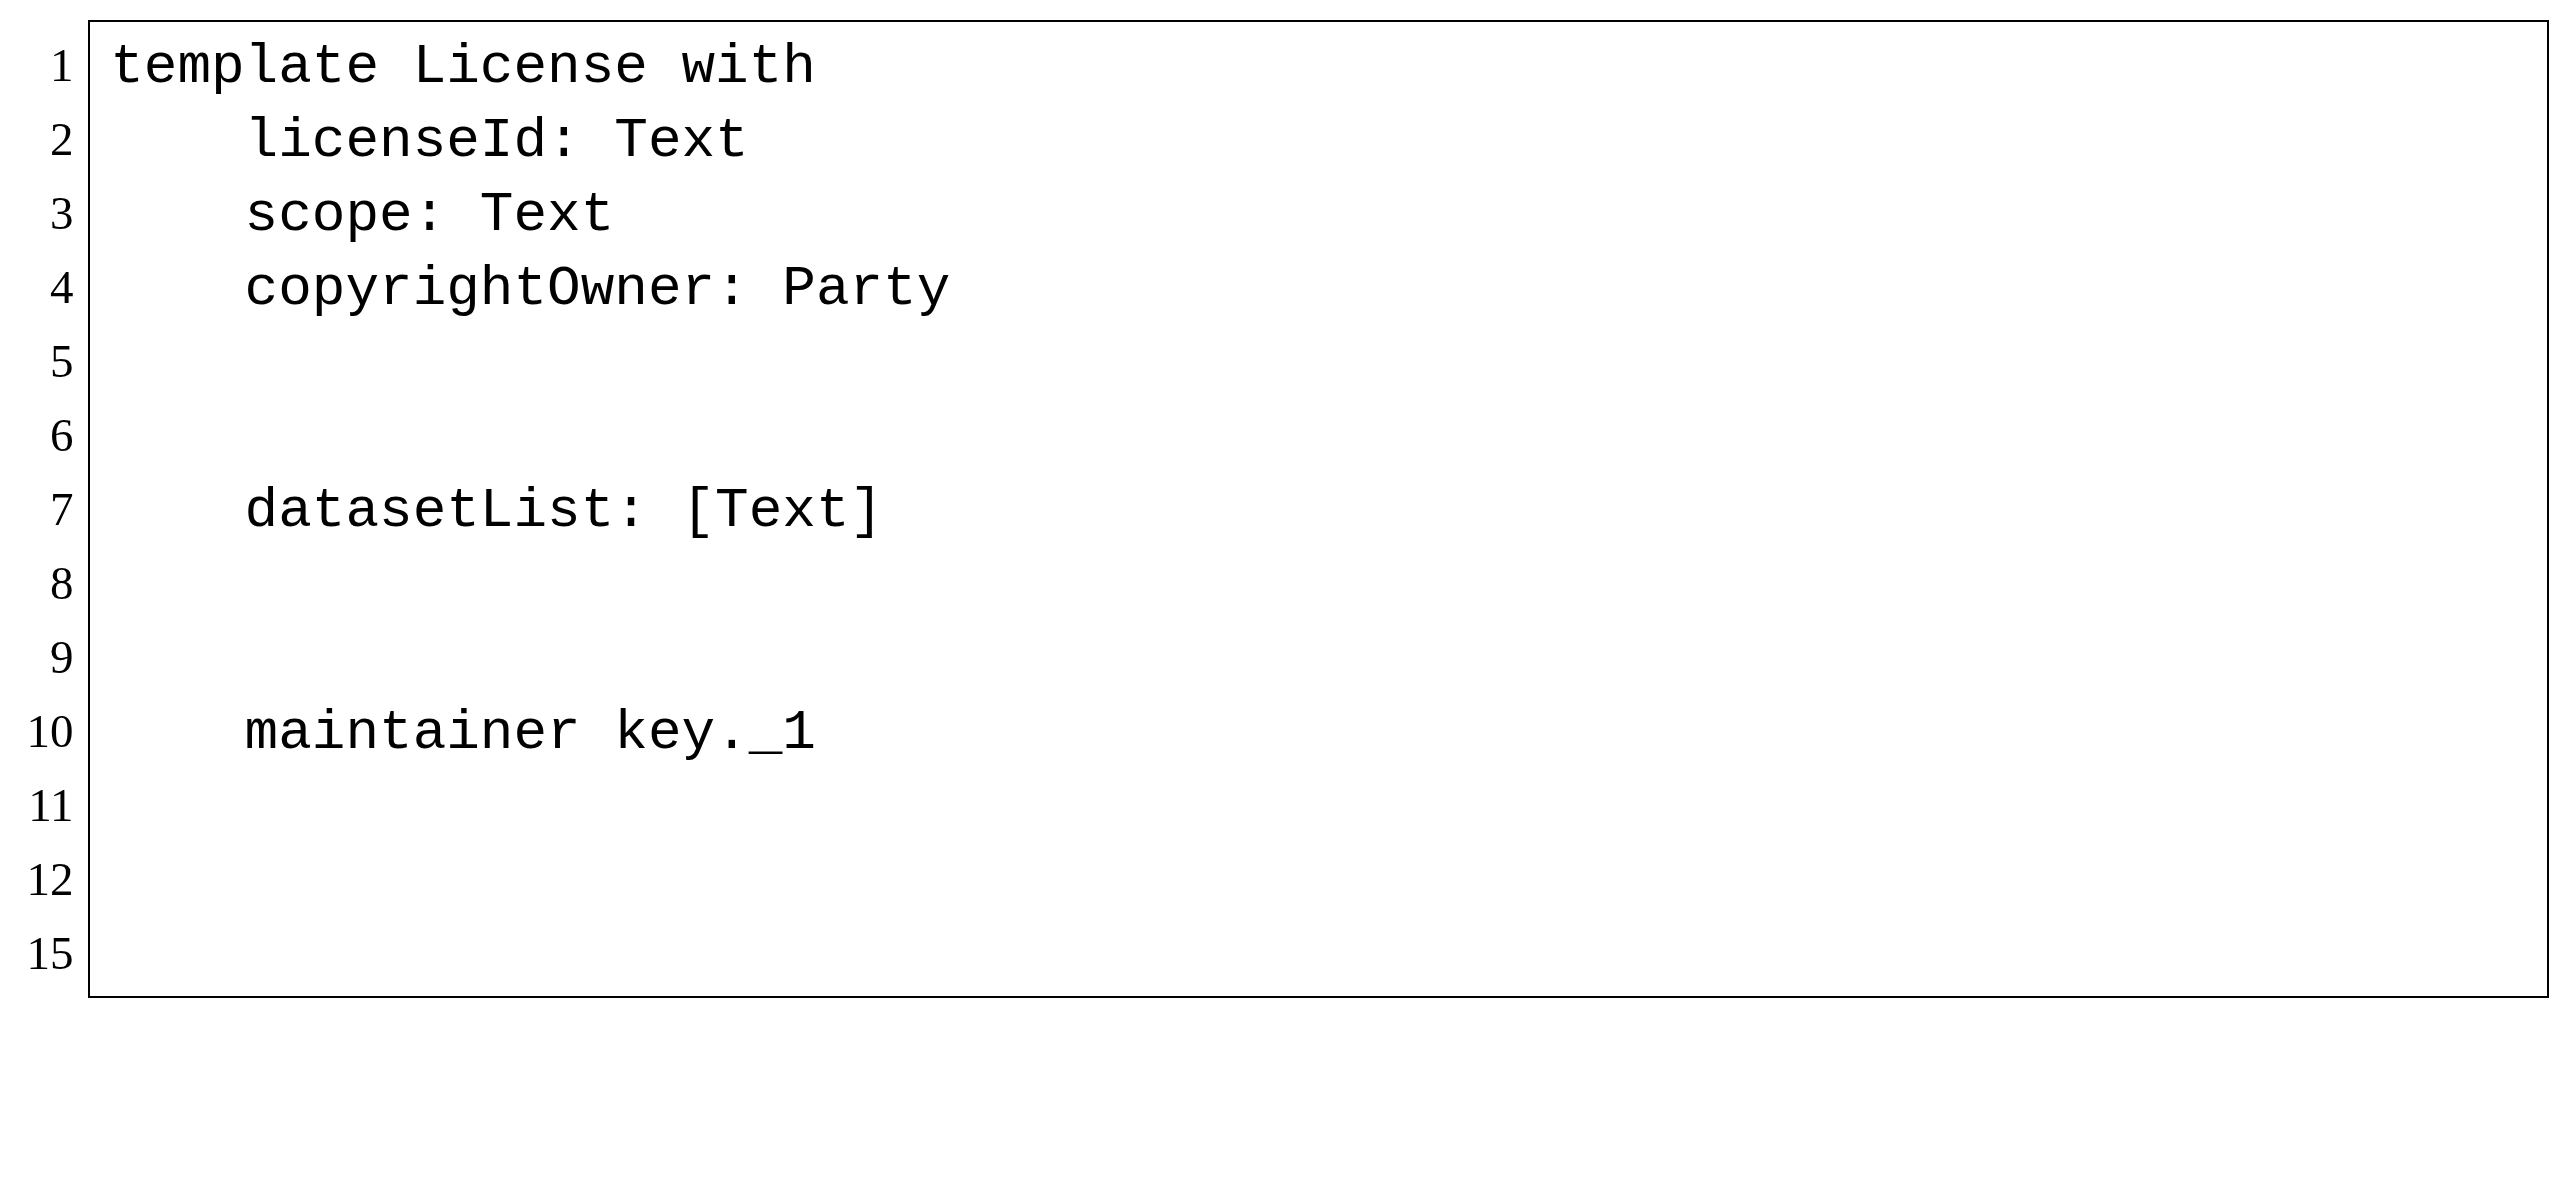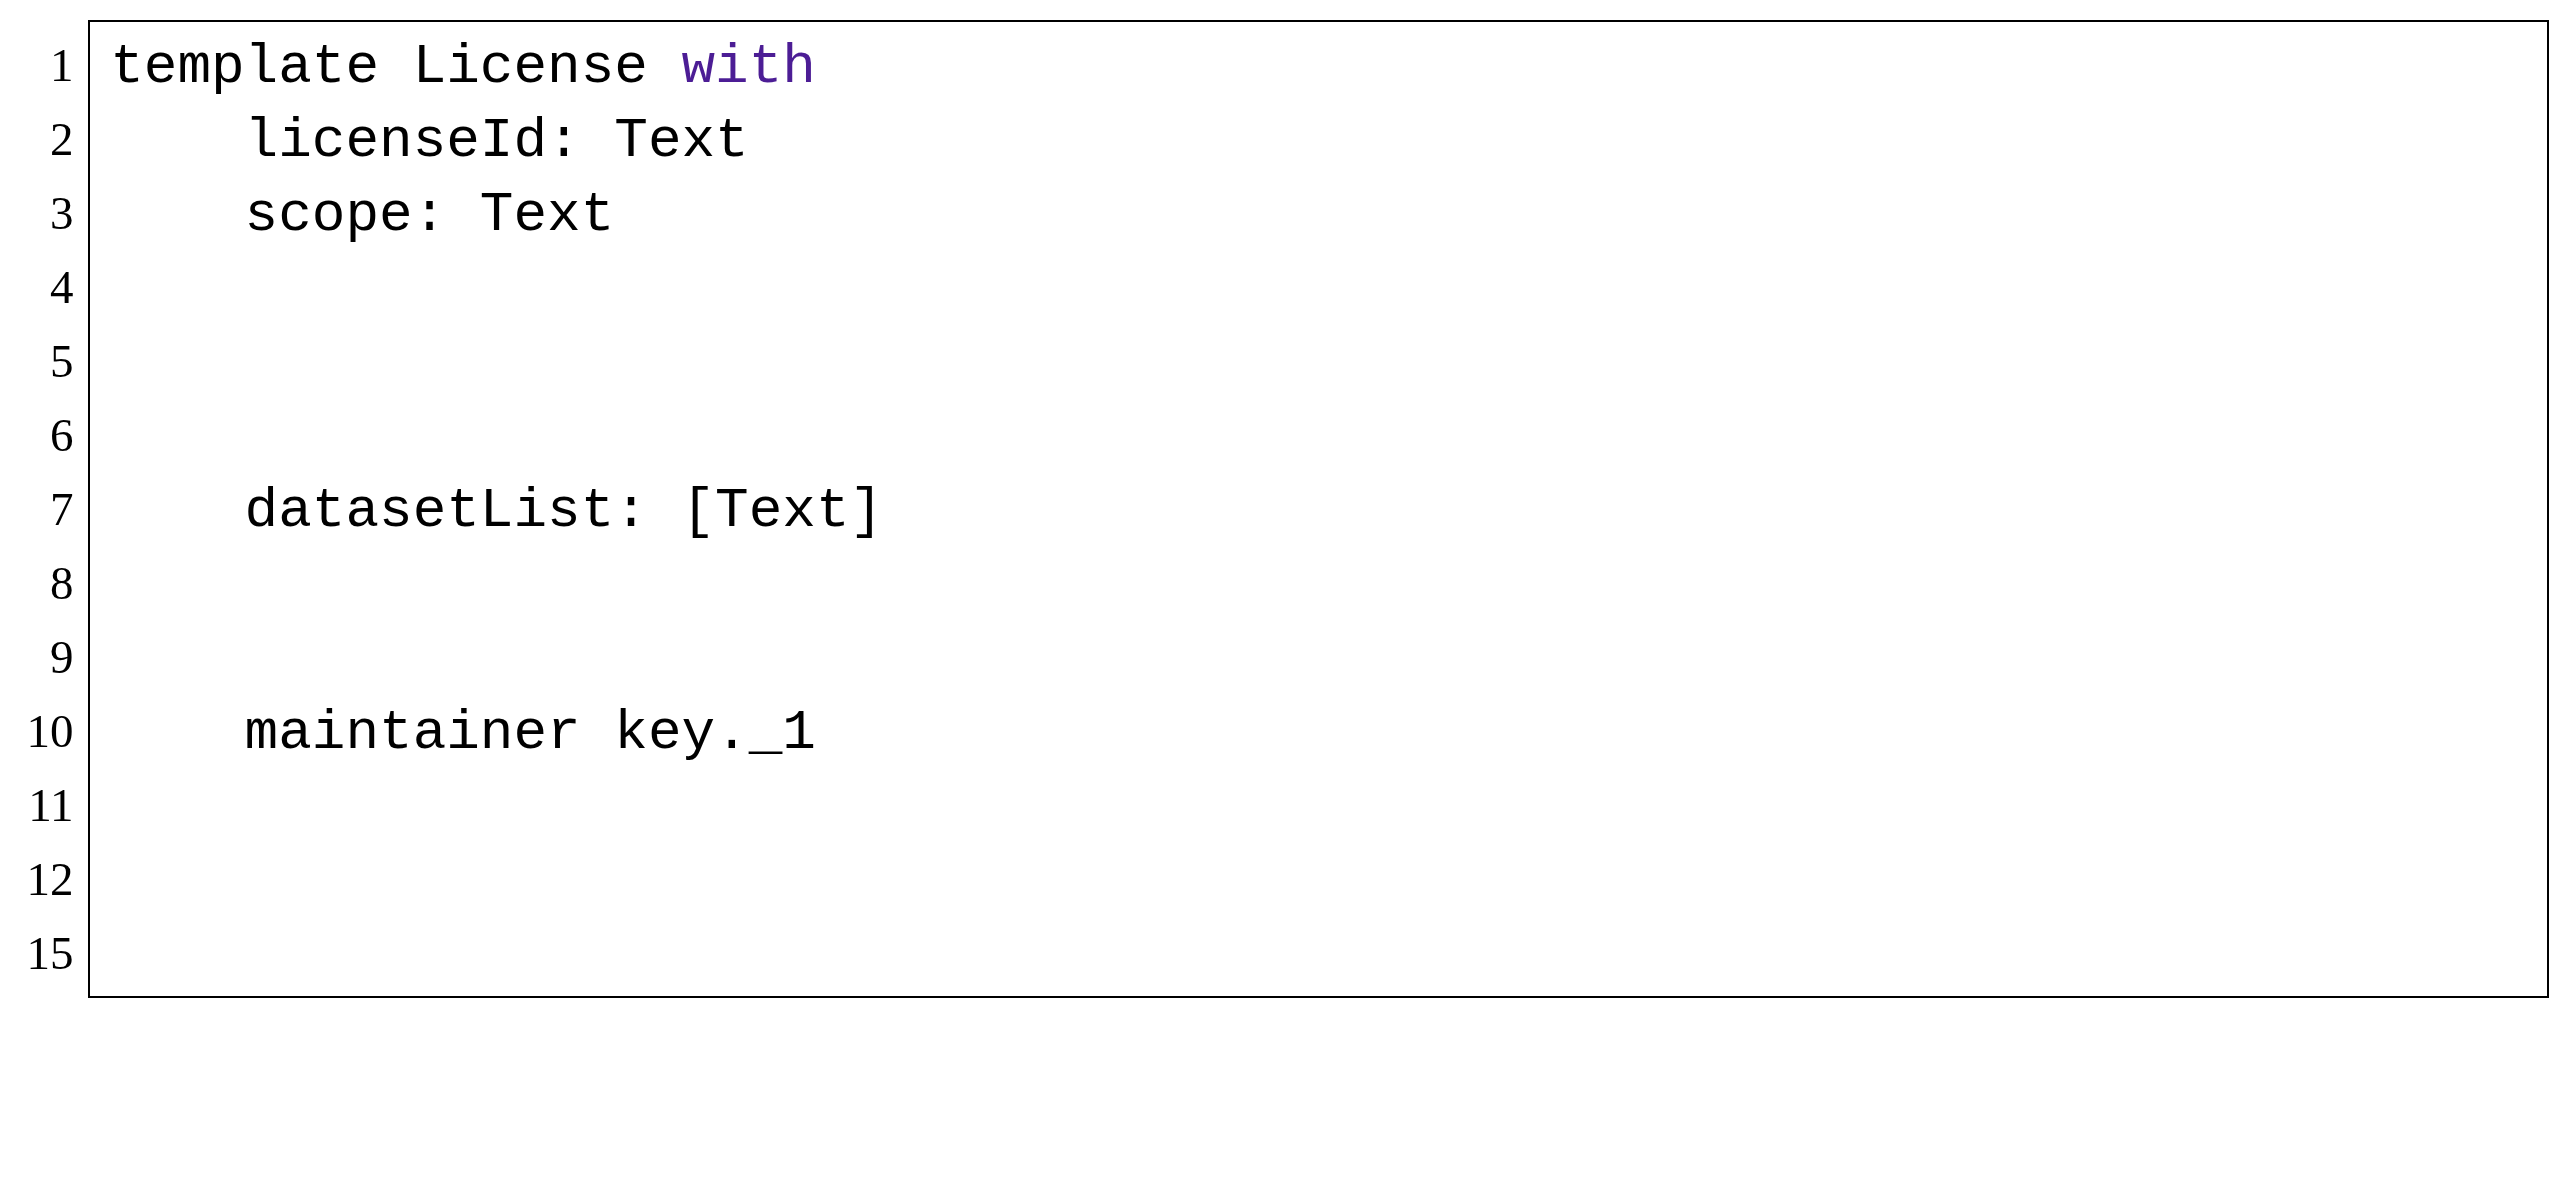--- a/index.html
+++ b/index.html
@@ -44,21 +44,21 @@
   }
   .codeline {
     font-family: "Courier New", Courier, monospace;
     font-size: 56px;
     color: #000;
     white-space: pre;
     height: 74px;
     line-height: 74px;
     letter-spacing: 0px;
   }
-  .kw { color: #4c1d95; }
+  .kw { color: #000000; }
 </style>
 </head>
 <body>
 
 <div class="listing">
   <div class="gutter" id="gutter">
       <div class="num">1</div>
       <div class="num">2</div>
       <div class="num">3</div>
       <div class="num">4</div>
@@ -69,21 +69,21 @@
       <div class="num">9</div>
       <div class="num">10</div>
       <div class="num">11</div>
       <div class="num">12</div>
       <div class="num">15</div>
     </div>
   <div class="codebox" id="codebox">
       <div class="codeline"><span></span><span>template License </span><span class="kw">with</span></div>
       <div class="codeline"><span>    </span><span>licenseId: Text</span></div>
       <div class="codeline"><span>    </span><span>scope: Text</span></div>
-      <div class="codeline"><span>    </span></div>
+      <div class="codeline"><span>    </span><span>copyrightOwner: Party</span></div>
       <div class="codeline"><span>    </span></div>
       <div class="codeline"><span>    </span></div>
       <div class="codeline"><span>    </span><span>datasetList: [Text]</span></div>
       <div class="codeline"><span>    </span></div>
       <div class="codeline"><span></span><span></span></div>
       <div class="codeline"><span>    </span><span>maintainer key._1</span></div>
     </div>
 </div>
 
 

